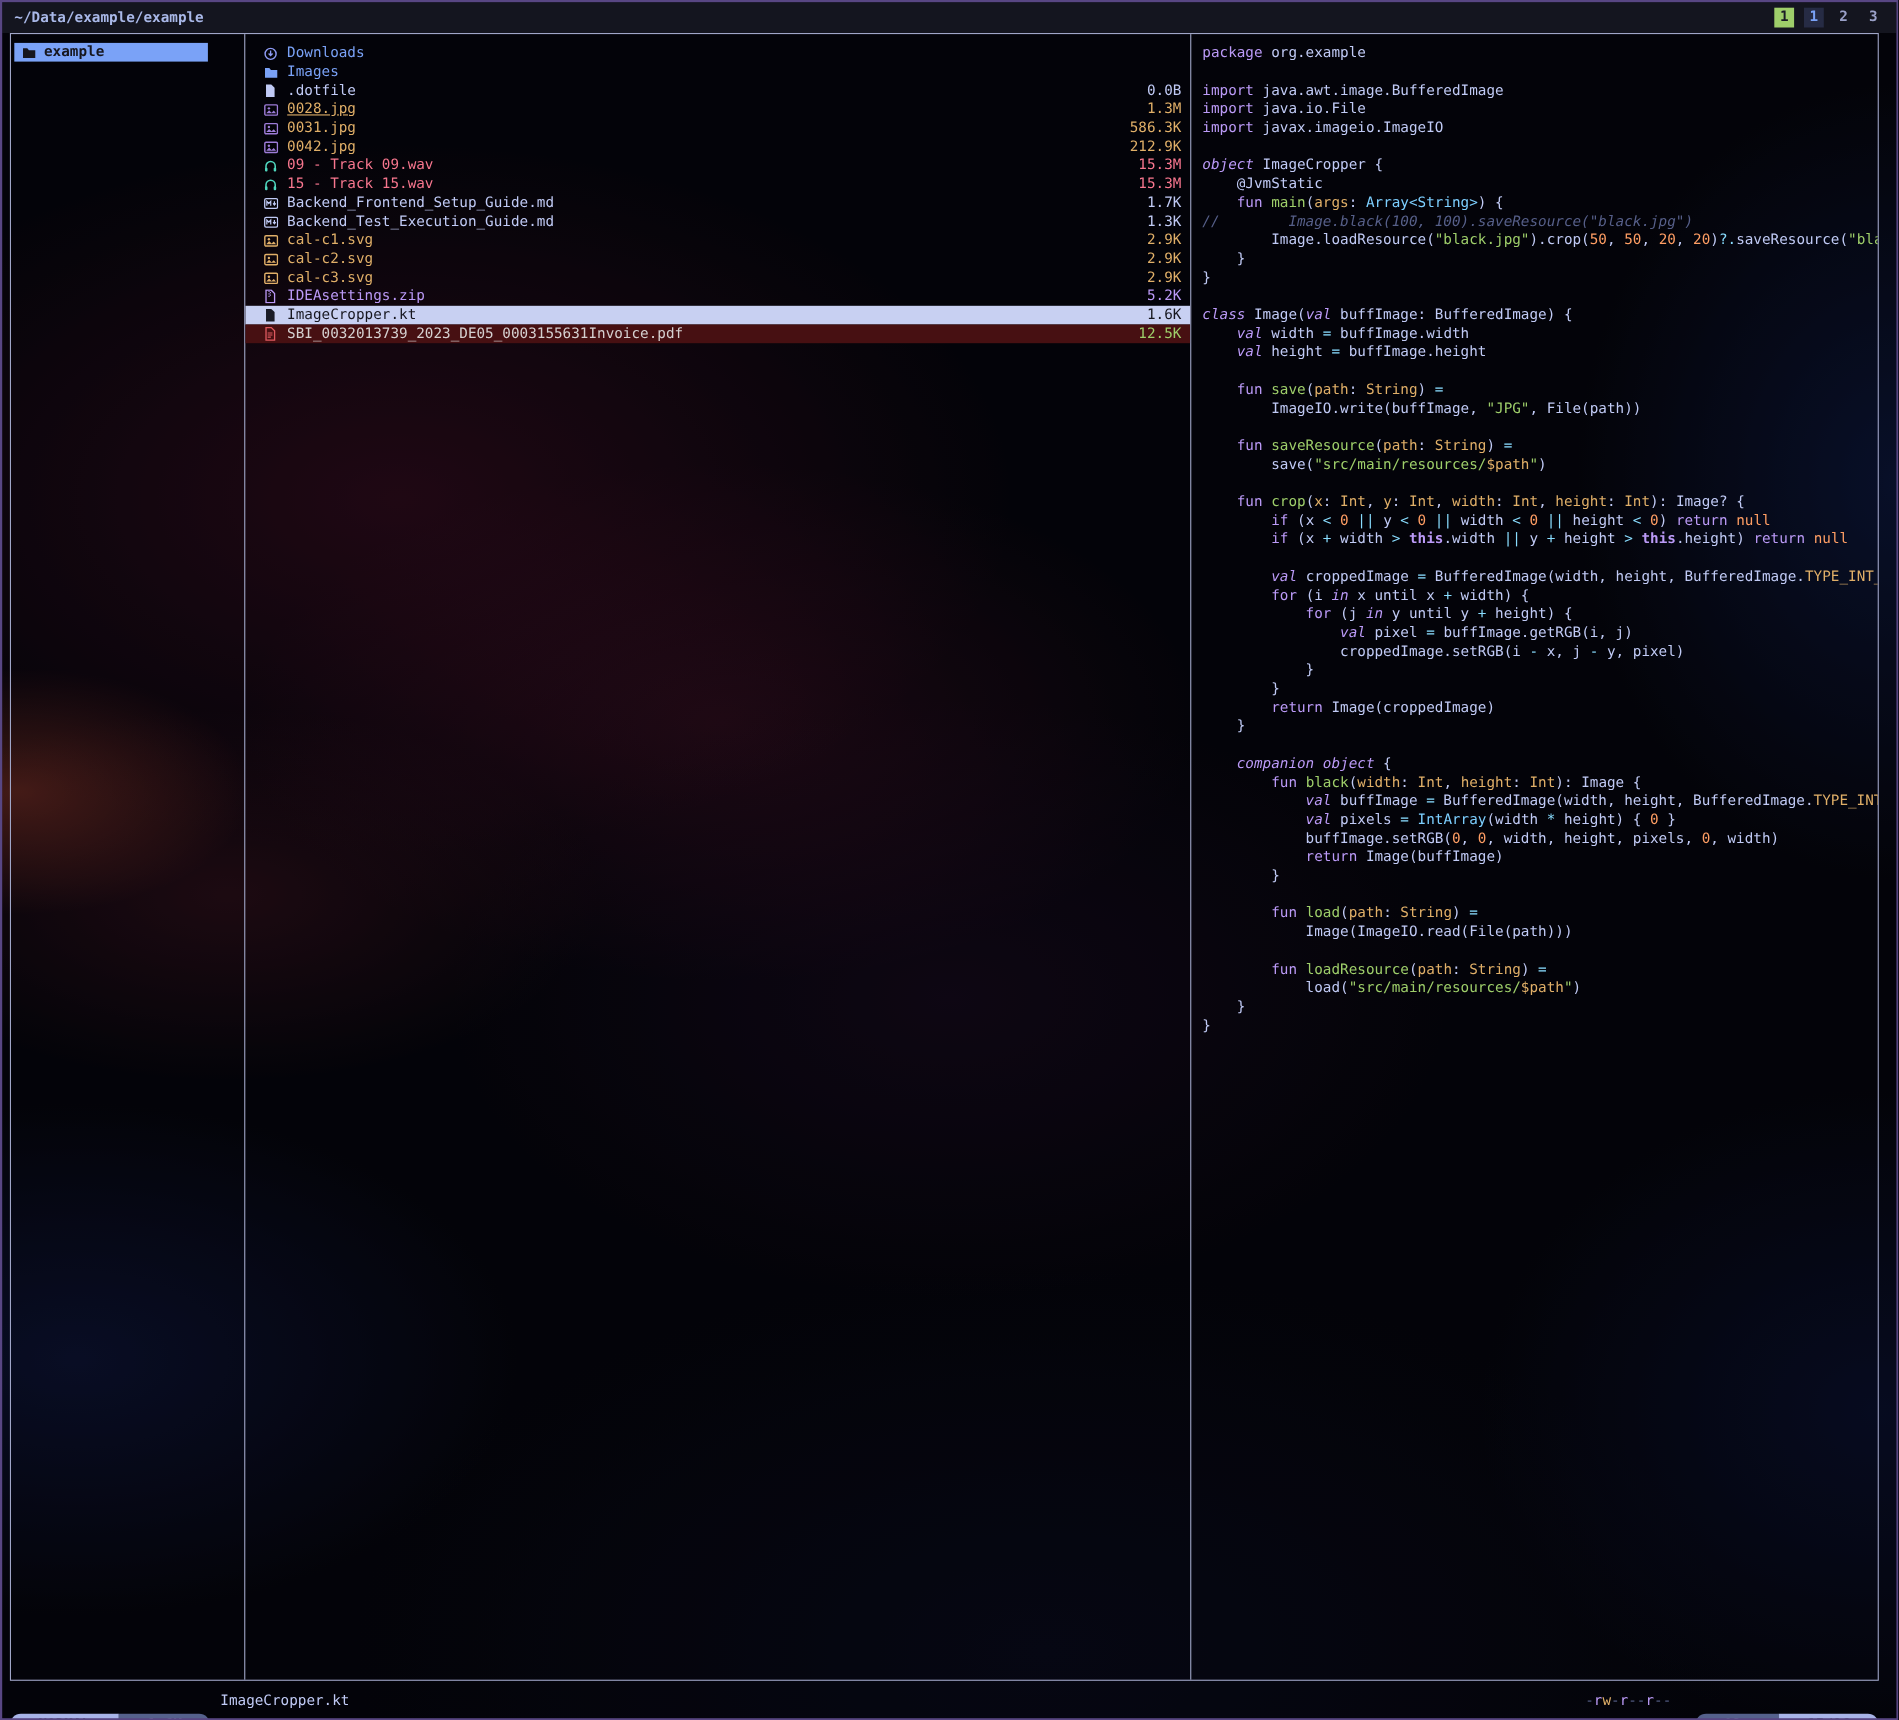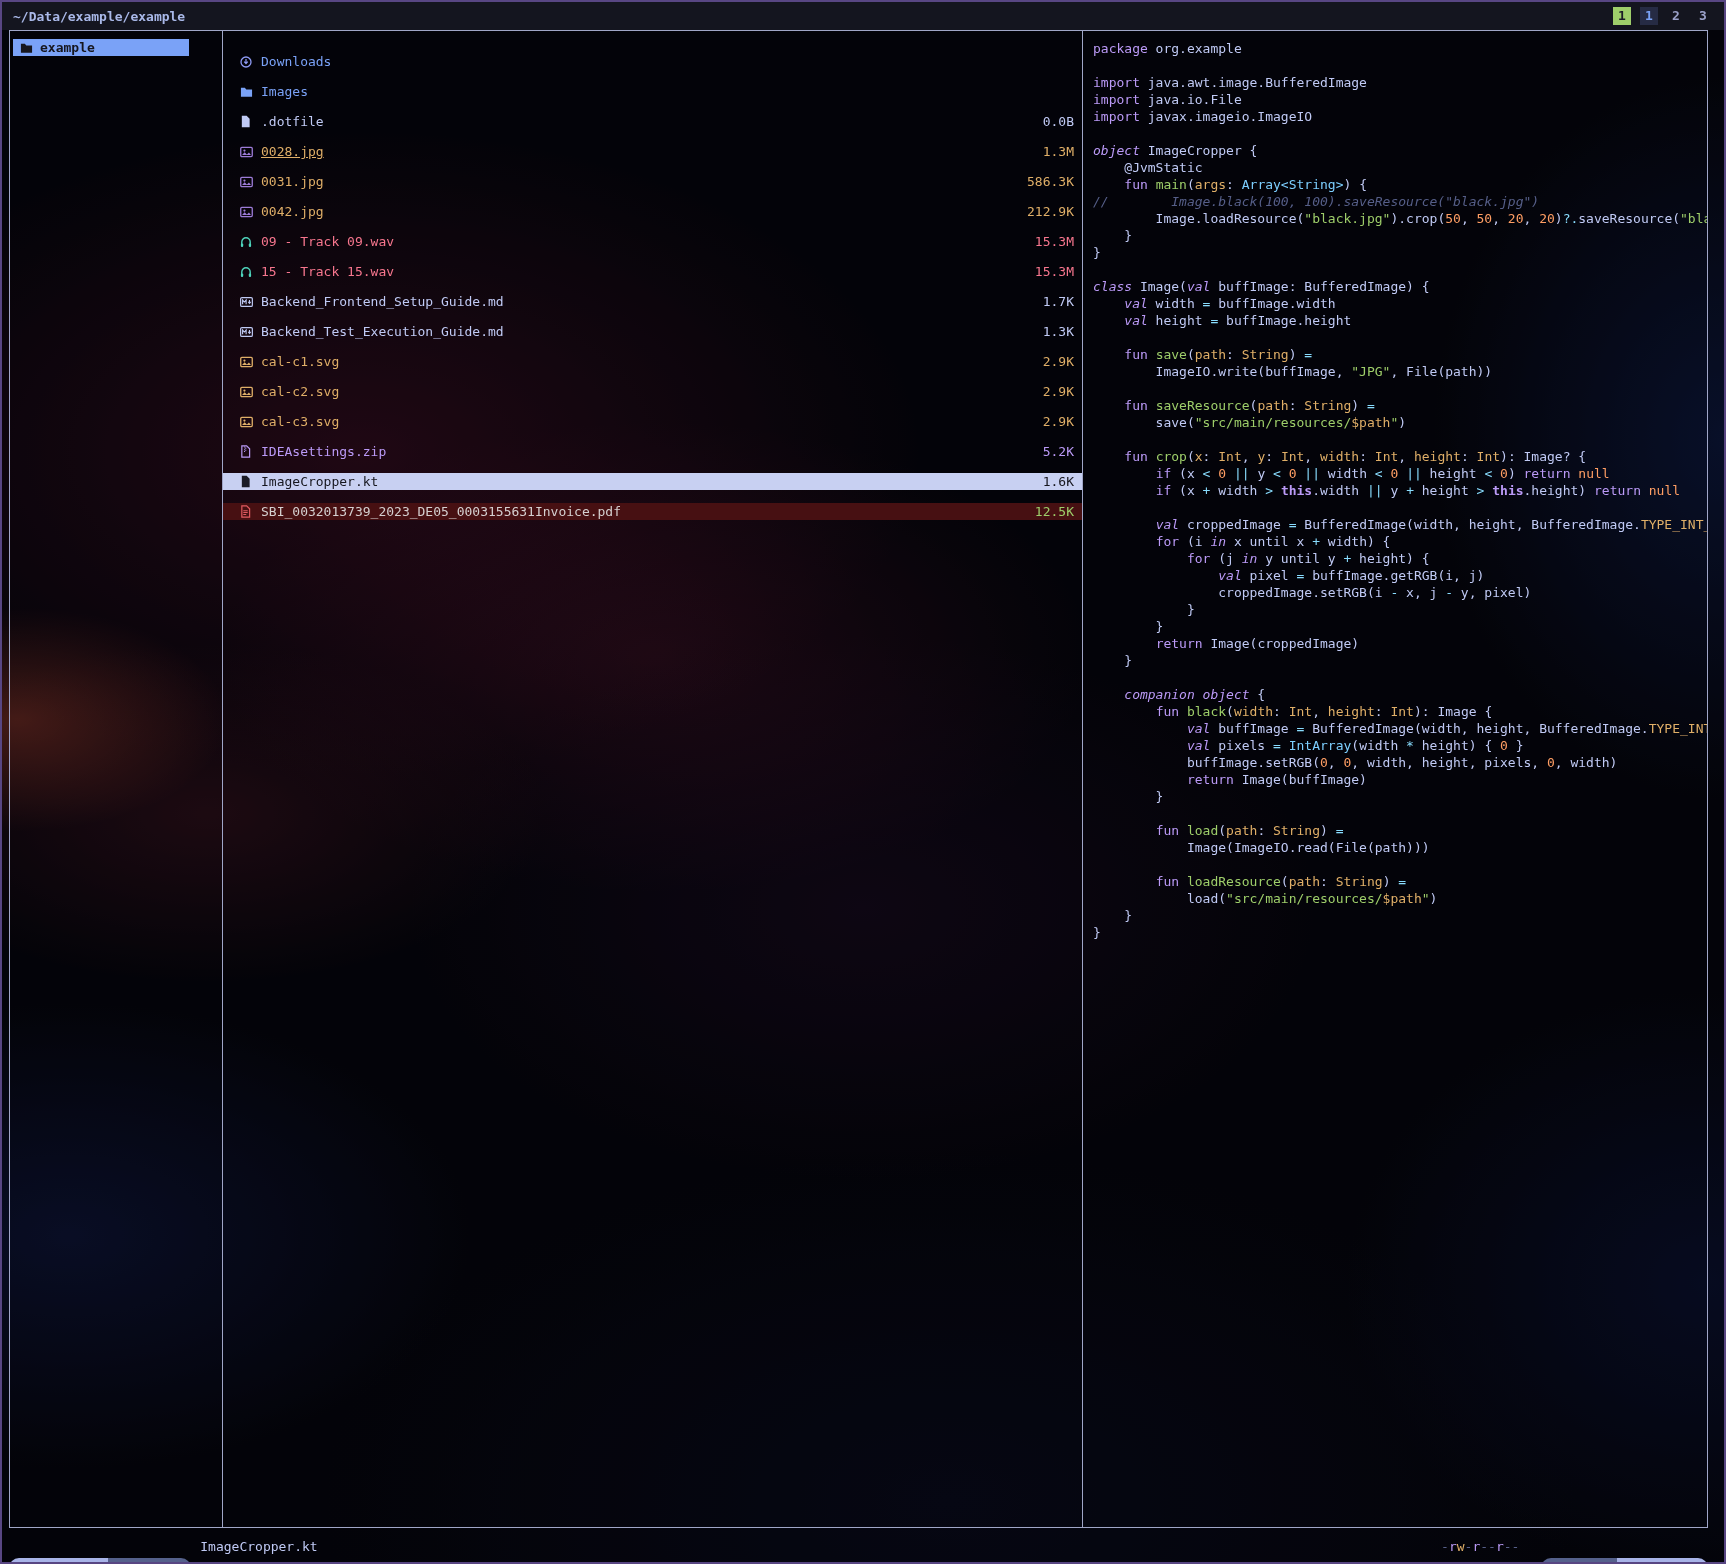--- a/index.html
+++ b/index.html
@@ -38,21 +38,21 @@
   .pane { position:absolute; top:0; bottom:0; overflow:hidden; }
   .pane-parent { left:0; width:213px; border-right:1px solid #a0a6c8; }
   .pane-files  { left:213px; width:860px; border-right:1px solid #a0a6c8; }
   .pane-preview{ left:1078px; right:0; }
 
   .parent-item { margin:8px 0 0 3px; width:176px; height:17px; background:#7aa2f7;
     color:#16161e; display:flex; align-items:center; padding-left:7px; font-weight:bold; }
   .parent-item .ico { margin-right:7px; display:inline-flex; }
 
   .file-rows { padding-top:9px; }
-  .file-row { height:17px; display:flex; align-items:center; padding:0 8px 0 17px; white-space:pre;margin-top:13px; }
+  .file-row { height:17px; display:flex; align-items:center; padding:0 8px 0 17px; white-space:pre; }
   .file-row .ico { width:14px; margin-right:7px; display:inline-flex; flex:none; }
   .file-row .fname { overflow:hidden; }
   .file-row .fsize { margin-left:auto; padding-left:8px; }
   .ico svg { display:block; }
 
   .code { padding:9px 0 0 5px; }
   .code-line { height:17px; line-height:17px; white-space:pre; }
   .tok-kw  { color:#bb9af7; }
   .tok-kwi { color:#bb9af7; font-style:italic; }
   .tok-fn  { color:#9ece6a; }

